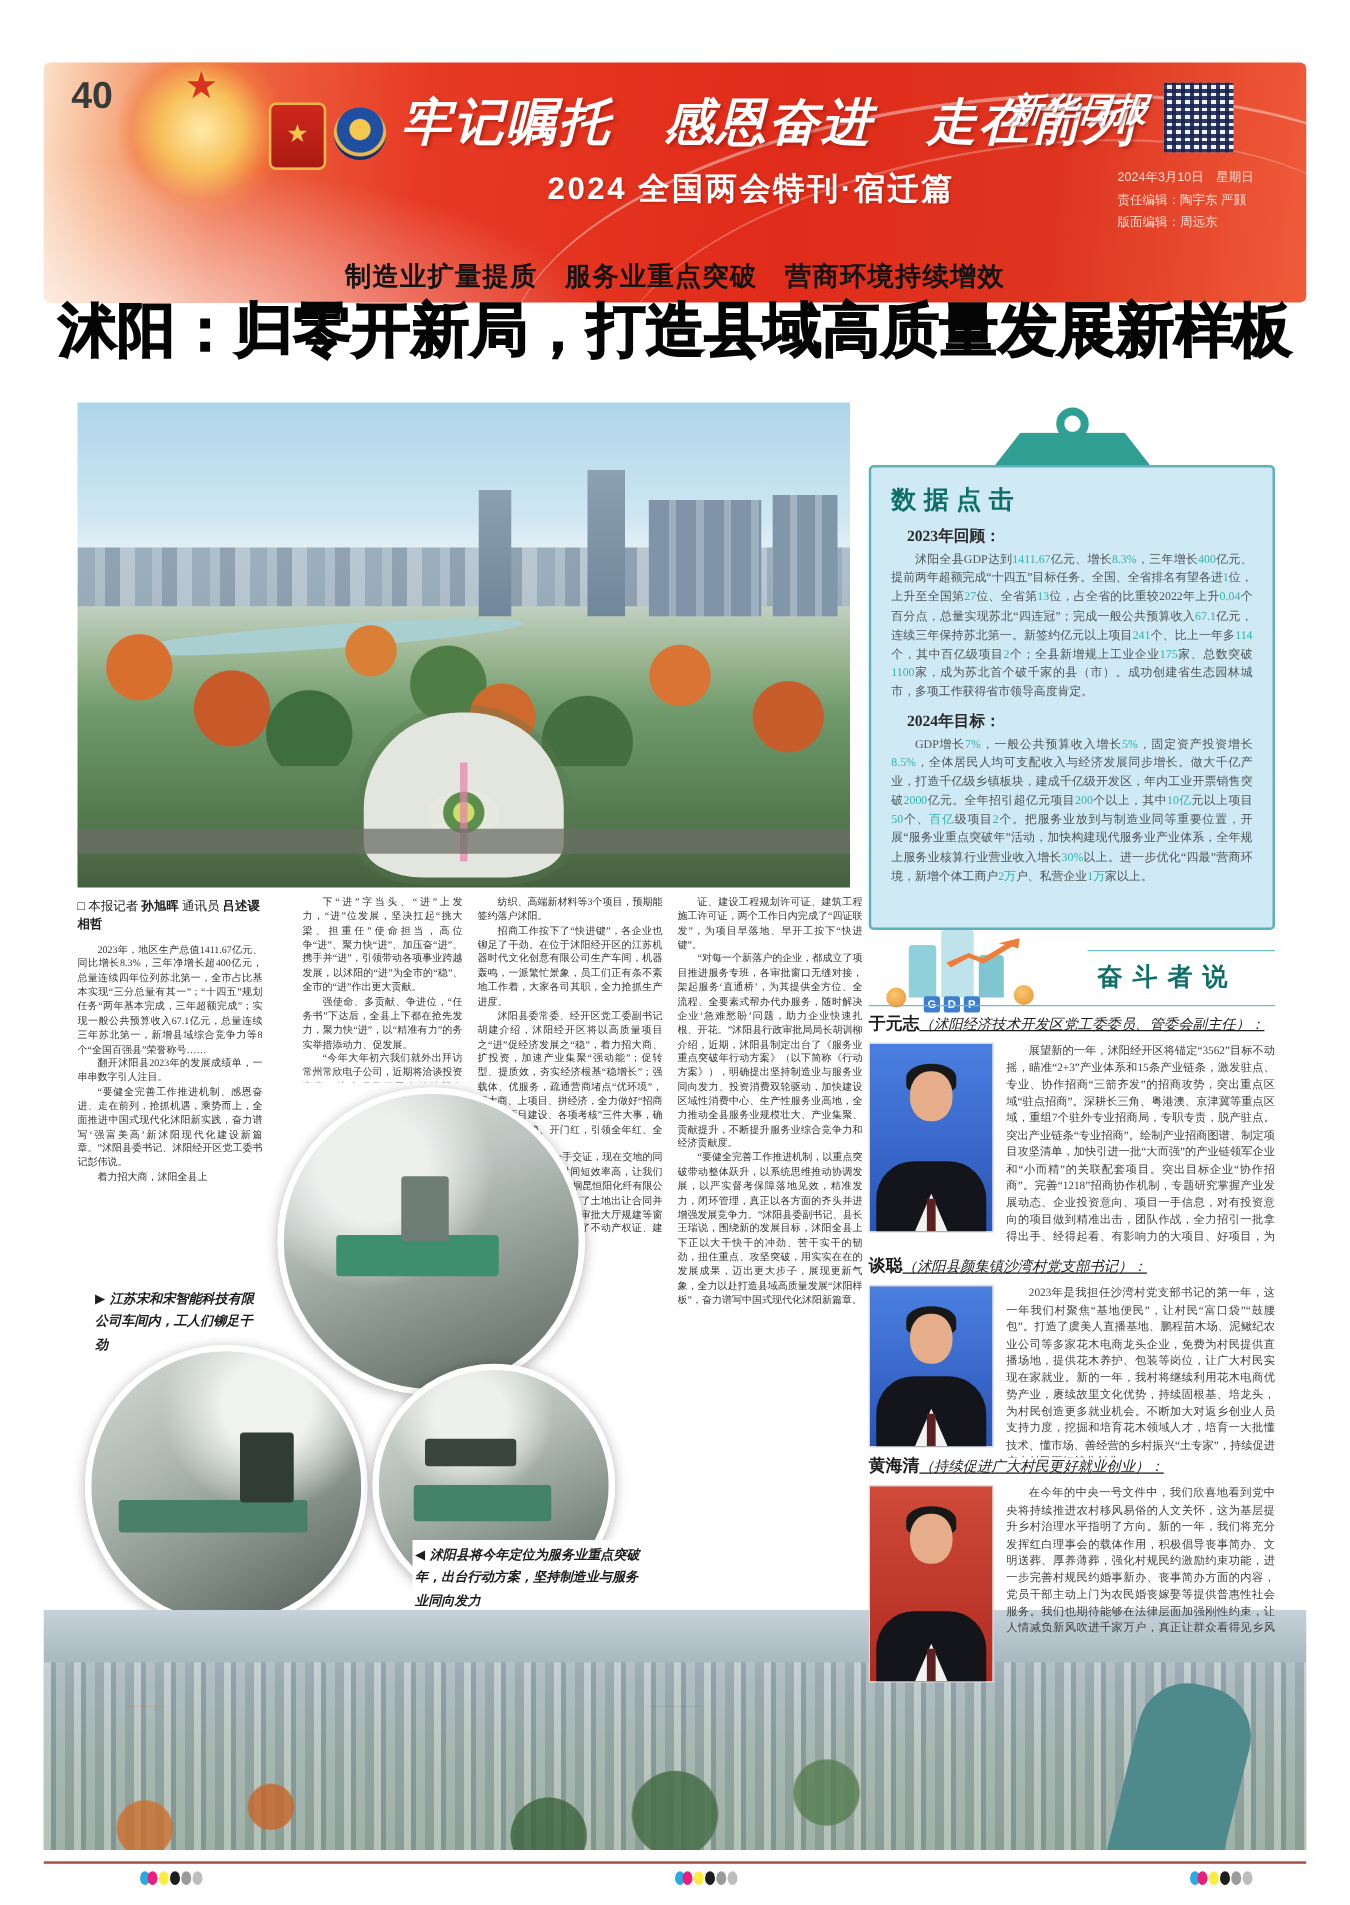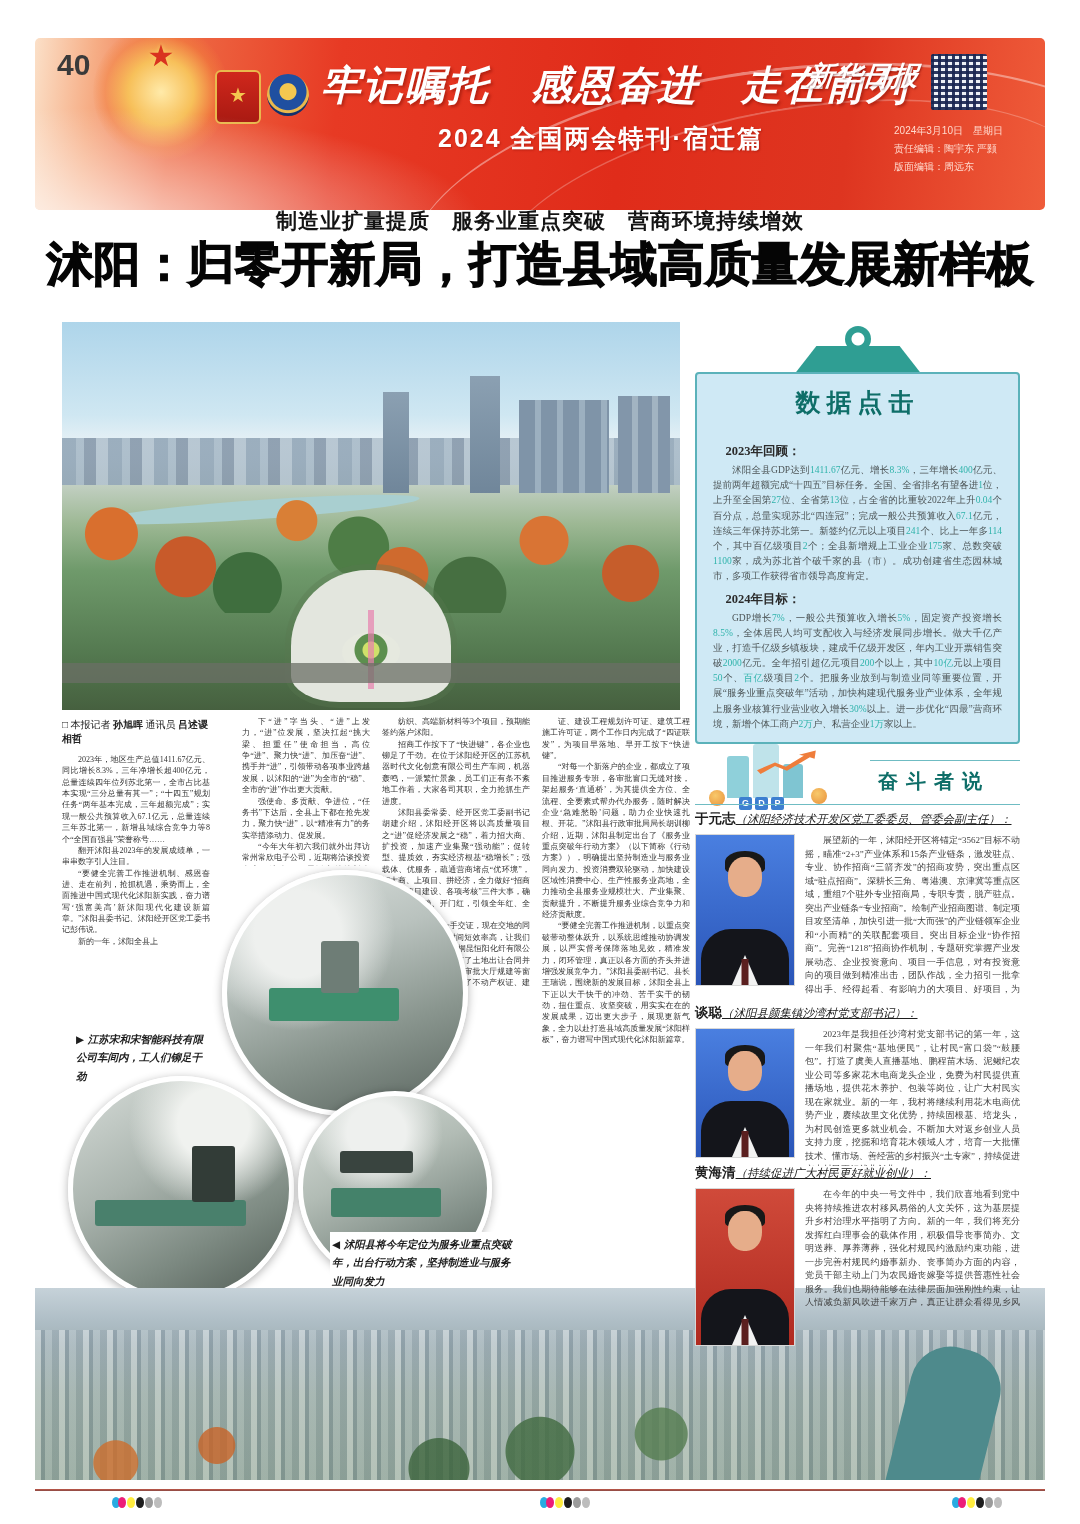--- a/index.html
+++ b/index.html
@@ -1,19 +1,19 @@
 <!DOCTYPE html>
 <html><head>
 <meta charset="utf-8">
 <style>
   html,body{margin:0;padding:0;background:#e9e9e9;}
   .page{position:relative;width:1080px;height:1524px;background:#fff;overflow:hidden;
         font-family:"Liberation Serif","DejaVu Serif",serif;color:#222;}
   
-  .banner{position:absolute;left:35px;top:38px;width:1010px;height:172px;border-radius:5px;overflow:hidden;
+  .banner{position:absolute;left:35px;top:50px;width:1010px;height:192px;border-radius:5px;overflow:hidden;
     background:linear-gradient(96deg,#fbe0c8 0%,#f6ad85 6%,#ee6a44 14%,#e73a24 30%,#e02c1a 58%,#de3520 80%,#ef5c3a 100%);}
   .banner::after{content:"";position:absolute;left:0;bottom:0;width:45%;height:60%;
     background:radial-gradient(ellipse at 10% 120%,rgba(255,255,255,.75),rgba(255,255,255,0) 70%);}
   .swoosh{position:absolute;border-radius:50%;pointer-events:none;}
   .s1{right:-120px;top:30px;width:760px;height:320px;border-top:3px solid rgba(255,255,255,.4);transform:rotate(-7deg);}
   .s2{right:-60px;top:70px;width:620px;height:260px;border-top:2px solid rgba(255,255,255,.25);transform:rotate(-10deg);}
   .pageno{position:absolute;left:22px;top:10px;font-family:"Liberation Sans",sans-serif;font-size:30px;font-weight:bold;color:#3a3a3a;}
   .glow{position:absolute;left:58px;top:-14px;width:136px;height:136px;border-radius:50%;
     background:radial-gradient(circle,#ffeaa9 0%,#f7c05a 34%,rgba(242,130,62,.5) 58%,rgba(242,130,62,0) 72%);}
   .glow .star{position:absolute;left:50%;top:14px;transform:translateX(-50%);font-size:30px;color:#d9331f;text-shadow:0 0 4px #f9d46a;}
@@ -67,21 +67,21 @@
   .plaza::after{content:"";position:absolute;left:50%;top:30%;transform:translateX(-50%);width:6px;height:60%;background:#e77fae;opacity:.7;}
   .road{position:absolute;left:0;top:88%;width:100%;height:5%;background:#6b6f66;opacity:.75;}
   
   .clip{position:absolute;left:793px;top:326px;width:130px;height:50px;}
   .clip-ring{position:absolute;left:50%;top:0;transform:translateX(-50%);width:26px;height:26px;border-radius:50%;
     background:radial-gradient(circle,#fff 0 6px,#2f9e93 7px);}
   .clip-top{position:absolute;left:0;bottom:0;width:130px;height:30px;background:#2f9e93;
     clip-path:polygon(18% 0,82% 0,100% 100%,0 100%);border-radius:4px;}
   .databox{position:absolute;left:695px;top:372px;width:325px;height:372px;box-sizing:border-box;
     background:#cfe9f5;border:2px solid #5bb2ba;border-radius:4px;padding:12px 16px;overflow:hidden;}
-  .db-title{text-align:center;font-size:25px;font-weight:bold;color:#0e6e68;letter-spacing:6px;margin-bottom:24px;}
+  .db-title{text-align:left;font-size:20px;font-weight:bold;color:#0e6e68;letter-spacing:6px;margin-bottom:8px;}
   .db-h{font-size:12.5px;font-weight:bold;color:#2b2b2b;margin:6px 0 3px;text-indent:1em;}
   .db-p{margin:0;font-size:9.5px;line-height:1.6;color:#4d5557;text-align:justify;text-indent:2em;}
   .db-p .hl{color:#2fb3ab;}
   
   .sh{position:absolute;left:695px;top:742px;width:325px;height:72px;}
   .gdp-illus{position:absolute;left:4px;top:0;width:150px;height:70px;}
   .gb{position:absolute;bottom:14px;border-radius:3px 3px 0 0;}
   .gb1{left:28px;width:22px;height:42px;background:#8fd0da;}
   .gb2{left:54px;width:26px;height:54px;background:#bfe3ea;}
   .gb3{left:84px;width:20px;height:34px;background:#7fc5d2;}
@@ -274,21 +274,21 @@
     </div>
   </div>
 
   <div class="article">
     <div class="col c1">
       <div class="byline"><span>□ 本报记者 </span><span class="b">孙旭晖</span><span> 通讯员 </span><span class="b">吕述谡 相哲</span></div>
       <div class="coltext ht272">
         <p>2023年，地区生产总值1411.67亿元、同比增长8.3%，三年净增长超400亿元，总量连续四年位列苏北第一，全市占比基本实现“三分总量有其一”；“十四五”规划任务“两年基本完成，三年超额完成”；实现一般公共预算收入67.1亿元，总量连续三年苏北第一，新增县域综合竞争力等8个“全国百强县”荣誉称号……</p>
         <p>翻开沭阳县2023年的发展成绩单，一串串数字引人注目。</p>
         <p>“要健全完善工作推进机制、感恩奋进、走在前列，抢抓机遇，乘势而上，全面推进中国式现代化沭阳新实践，奋力谱写‘强富美高’新沭阳现代化建设新篇章。”沭阳县委书记、沭阳经开区党工委书记彭伟说。</p>
-        <p>新的一年，沭阳全县上</p>
+        <p>着力招大商，沭阳全县上</p>
       </div>
       <div class="cap cap1">▶ 江苏宋和宋智能科技有限公司车间内，工人们铆足干劲</div>
     </div>
     <div class="col c2">
       <div class="coltext ht150">
         <p>下“进”字当头、“进”上发力，“进”位发展，坚决扛起“挑大梁、担重任”使命担当，高位争“进”、聚力快“进”、加压奋“进”、携手并“进”，引领带动各项事业跨越发展，以沭阳的“进”为全市的“稳”、全市的“进”作出更大贡献。</p>
         <p>强使命、多贡献、争进位，“任务书”下达后，全县上下都在抢先发力，聚力快“进”，以“精准有力”的务实举措添动力、促发展。</p>
         <p>“今年大年初六我们就外出拜访常州常欣电子公司，近期将洽谈投资事宜，这个项目属于专精特新企业。”沭阳经济技术开发区电子信息专业招商局局长王伟介绍，人勤春来早，招商组已陆续出发洽谈有意向合作企业，目前正在对接装备制造、高端</p>
       </div>
     </div>

